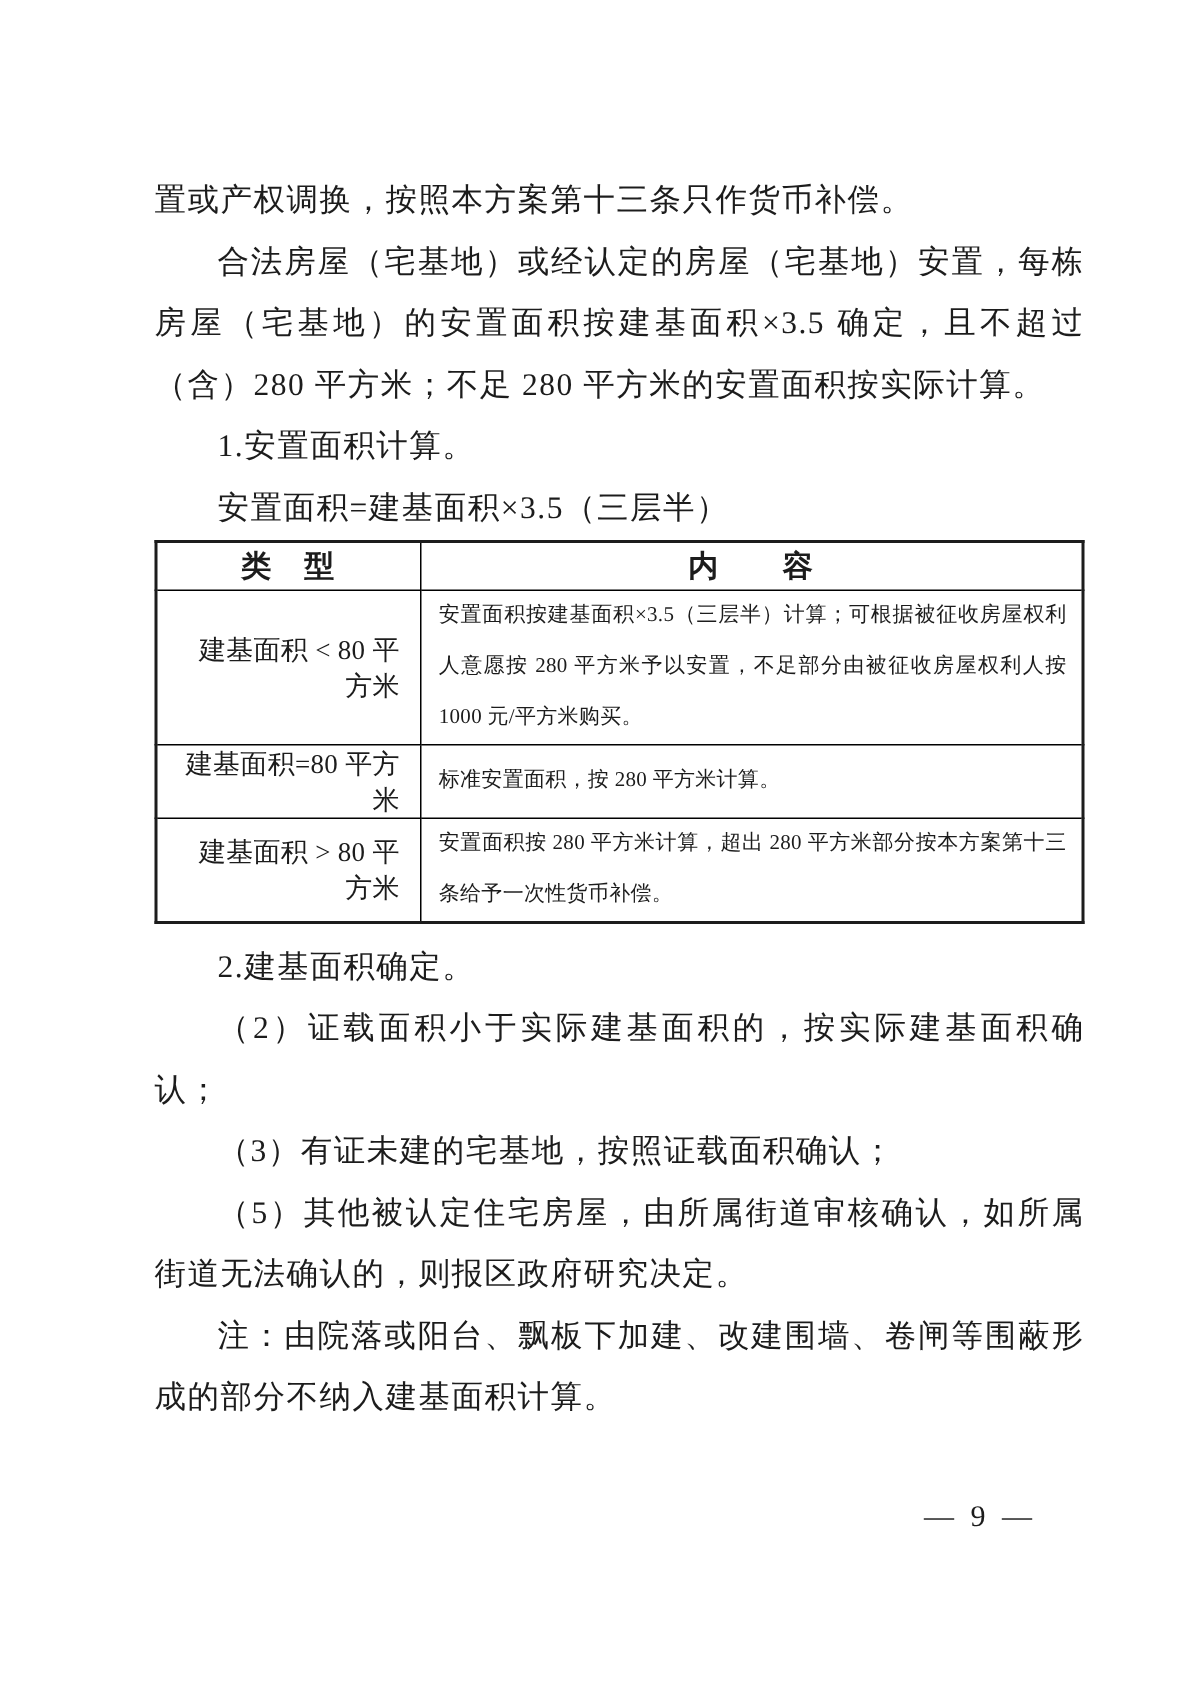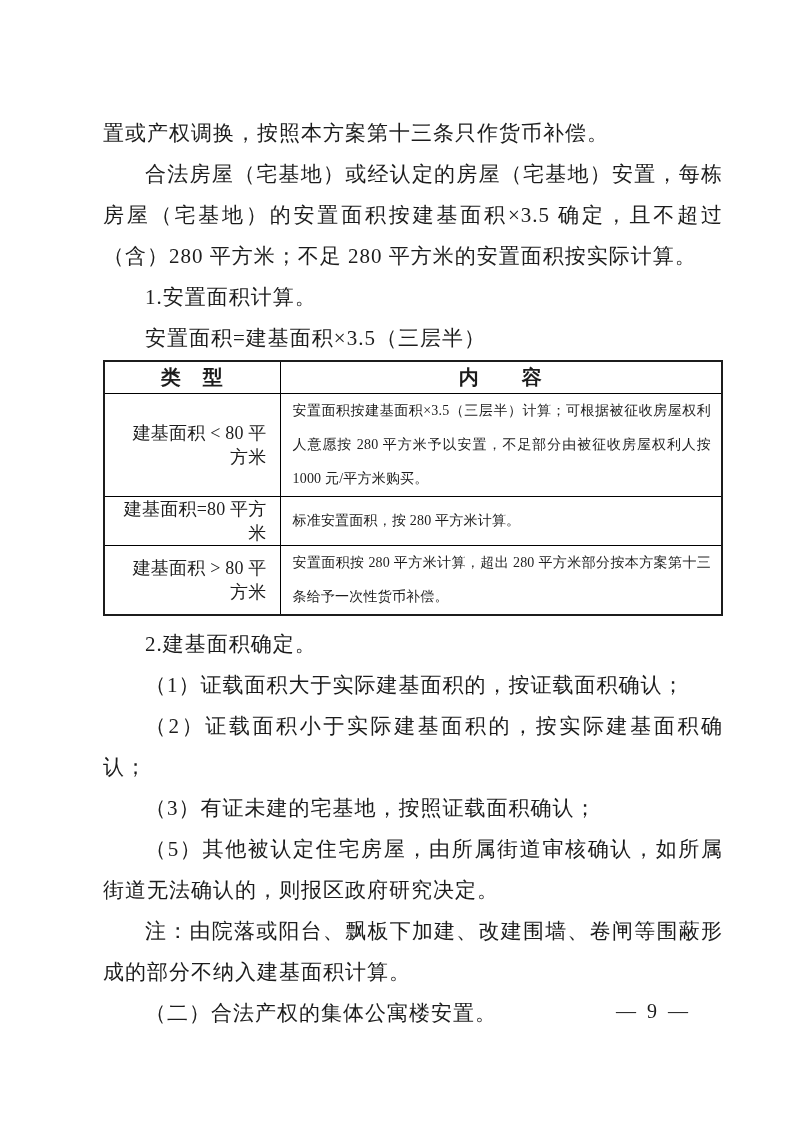--- a/index.html
+++ b/index.html
@@ -119,28 +119,26 @@
         </tr>
         <tr>
           <td class="type">建基面积 &gt; 80 平方米</td>
           <td class="cont">安置面积按 280 平方米计算，超出 280 平方米部分按本方案第十三条给予一次性货币补偿。</td>
         </tr>
       </tbody>
     </table>
 
     <p class="para indent after-table">2.建基面积确定。</p>
 
-    <p class="para indent">（1）证载面积大于实际建基面积的，按证载面积确认；</p>
 
     <p class="para indent">（2）证载面积小于实际建基面积的，按实际建基面积确认；</p>
 
     <p class="para indent">（3）有证未建的宅基地，按照证载面积确认；</p>
 
     <p class="para indent">（5）其他被认定住宅房屋，由所属街道审核确认，如所属街道无法确认的，则报区政府研究决定。</p>
 
     <p class="para indent">注：由院落或阳台、飘板下加建、改建围墙、卷闸等围蔽形成的部分不纳入建基面积计算。</p>
 
-    <p class="para indent">（二）合法产权的集体公寓楼安置。</p>
 
   </div>
 
   <div class="page-number">— 9 —</div>
 </div>
 
 </body></html>

